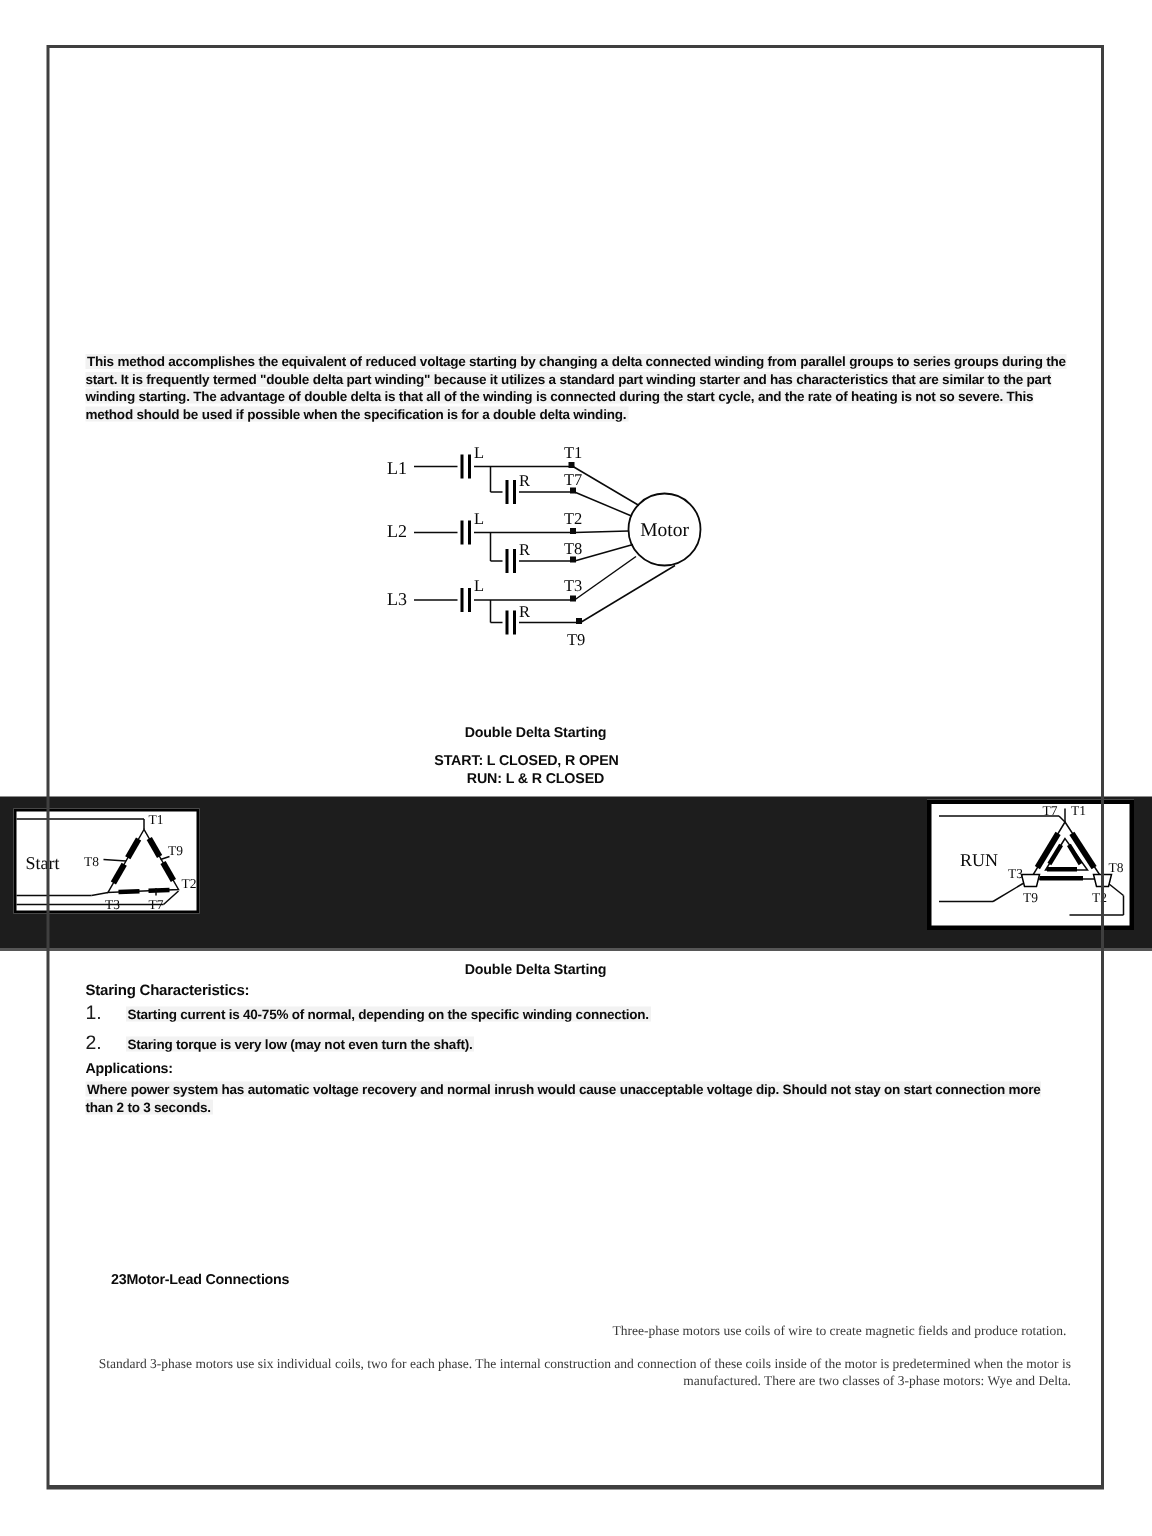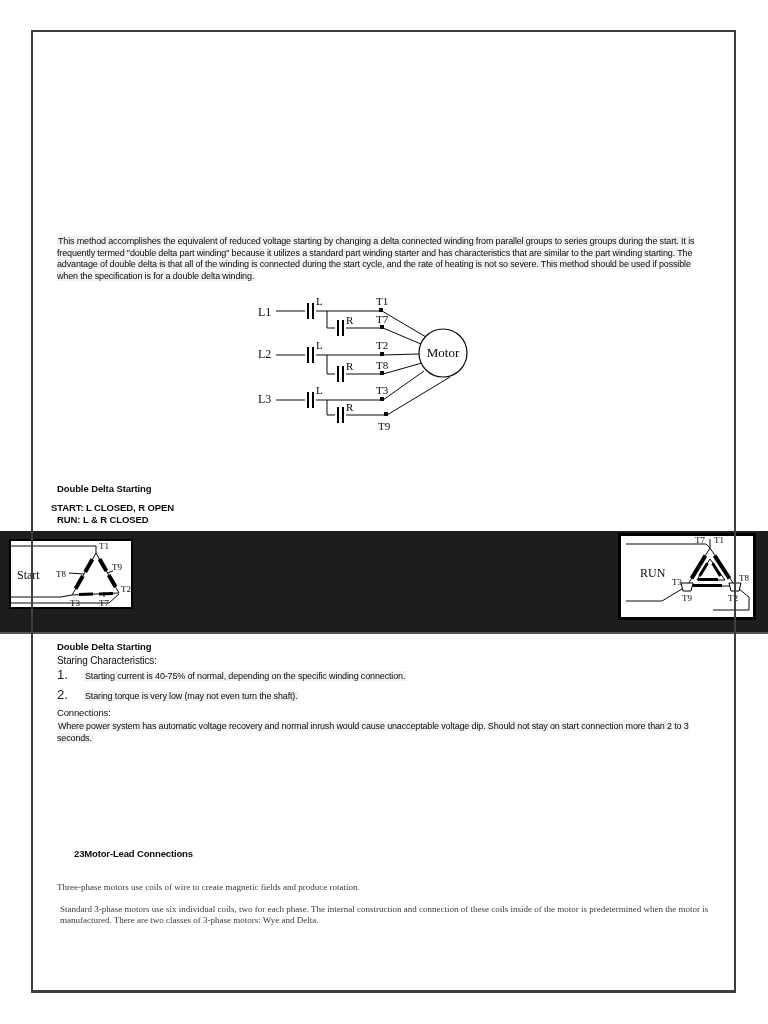--- a/index.html
+++ b/index.html
@@ -10,34 +10,34 @@
 
   
   .page-border {
     position:absolute; left:31px; top:30px; width:705px; height:963px;
     border:2px solid #3f3f3f; border-bottom-width:3px;
     z-index:30; pointer-events:none;
   }
 
   
   .btxt {
-    font-weight:normal; font-size:9px; line-height:11.6px; letter-spacing:-0.15px;
+    font-weight:bold; font-size:9px; line-height:11.6px; letter-spacing:-0.15px;
     color:#0b0b0b;
   }
   .btxt .hl { background:#f2f2f2; padding:0 1px; }
 
-  .heading-center { font-weight:bold; font-size:9.5px; letter-spacing:-0.1px; color:#0b0b0b; }
+  .heading-center { text-align:center; font-weight:bold; font-size:9.5px; letter-spacing:-0.1px; color:#0b0b0b; }
 
   .bold-sub { font-weight:bold; font-size:9.5px; letter-spacing:-0.15px; color:#0b0b0b; }
 
   .list-row { position:absolute; left:57px; width:620px; display:flex; align-items:flex-start; }
   .list-num { width:27px; font-size:13px; font-weight:400; color:#1c1c1c; font-family:"Liberation Sans",sans-serif; line-height:13px; }
   .list-txt { flex:1; padding-top:3px; }
 
-  .serif-p { font-family:"Liberation Serif", serif; font-size:9px; line-height:11px; color:#3a3a3a; }
+  .serif-p { font-family:"Liberation Serif", serif; font-size:9px; line-height:11px; color:#3a3a3a;text-align:right; }
 
   
   .band {
     position:absolute; left:0; top:531px; width:768px; height:103px;
     background:#1d1d1d; border-bottom:2px solid #565656; z-index:5;
   }
   .delta-box { position:absolute; background:#ffffff; z-index:6; }
   .start-box { left:9px; top:539px; width:124px; height:70px; border:2px solid #000; }
   .run-box   { left:618px; top:533px; width:138px; height:87px; border:3px solid #000; }
   .delta-box svg { position:absolute; left:-2px; top:-2px; }
@@ -201,21 +201,21 @@
 <div class="list-row" style="top:668px;">
   <span class="list-num">1.</span>
   <span class="list-txt btxt"><span class="hl">Starting current is 40-75% of normal, depending on the specific winding connection.</span></span>
 </div>
 <div class="list-row" style="top:688px;">
   <span class="list-num">2.</span>
   <span class="list-txt btxt"><span class="hl">Staring torque is very low (may not even turn the shaft).</span></span>
 </div>
 
 <div class="abs bold-sub" style="left:57px; top:707px;">
-  <span class="hl btxt" style="font-size:9.5px">Connections:</span>
+  <span class="hl btxt" style="font-size:9.5px">Applications:</span>
 </div>
 
 <div class="abs btxt" style="left:57px; top:721px; width:650px;">
   <span class="hl">Where power system has automatic voltage recovery and normal inrush would cause unacceptable voltage dip. Should not stay on start connection more than 2 to 3 seconds.</span>
 </div>
 
 <div class="abs bold-sub" style="left:74px; top:848px;">23Motor-Lead Connections</div>
 
 <div class="abs serif-p" style="left:57px; top:882px; width:654px;">Three-phase motors use coils of wire to create magnetic fields and produce rotation.</div>
 

